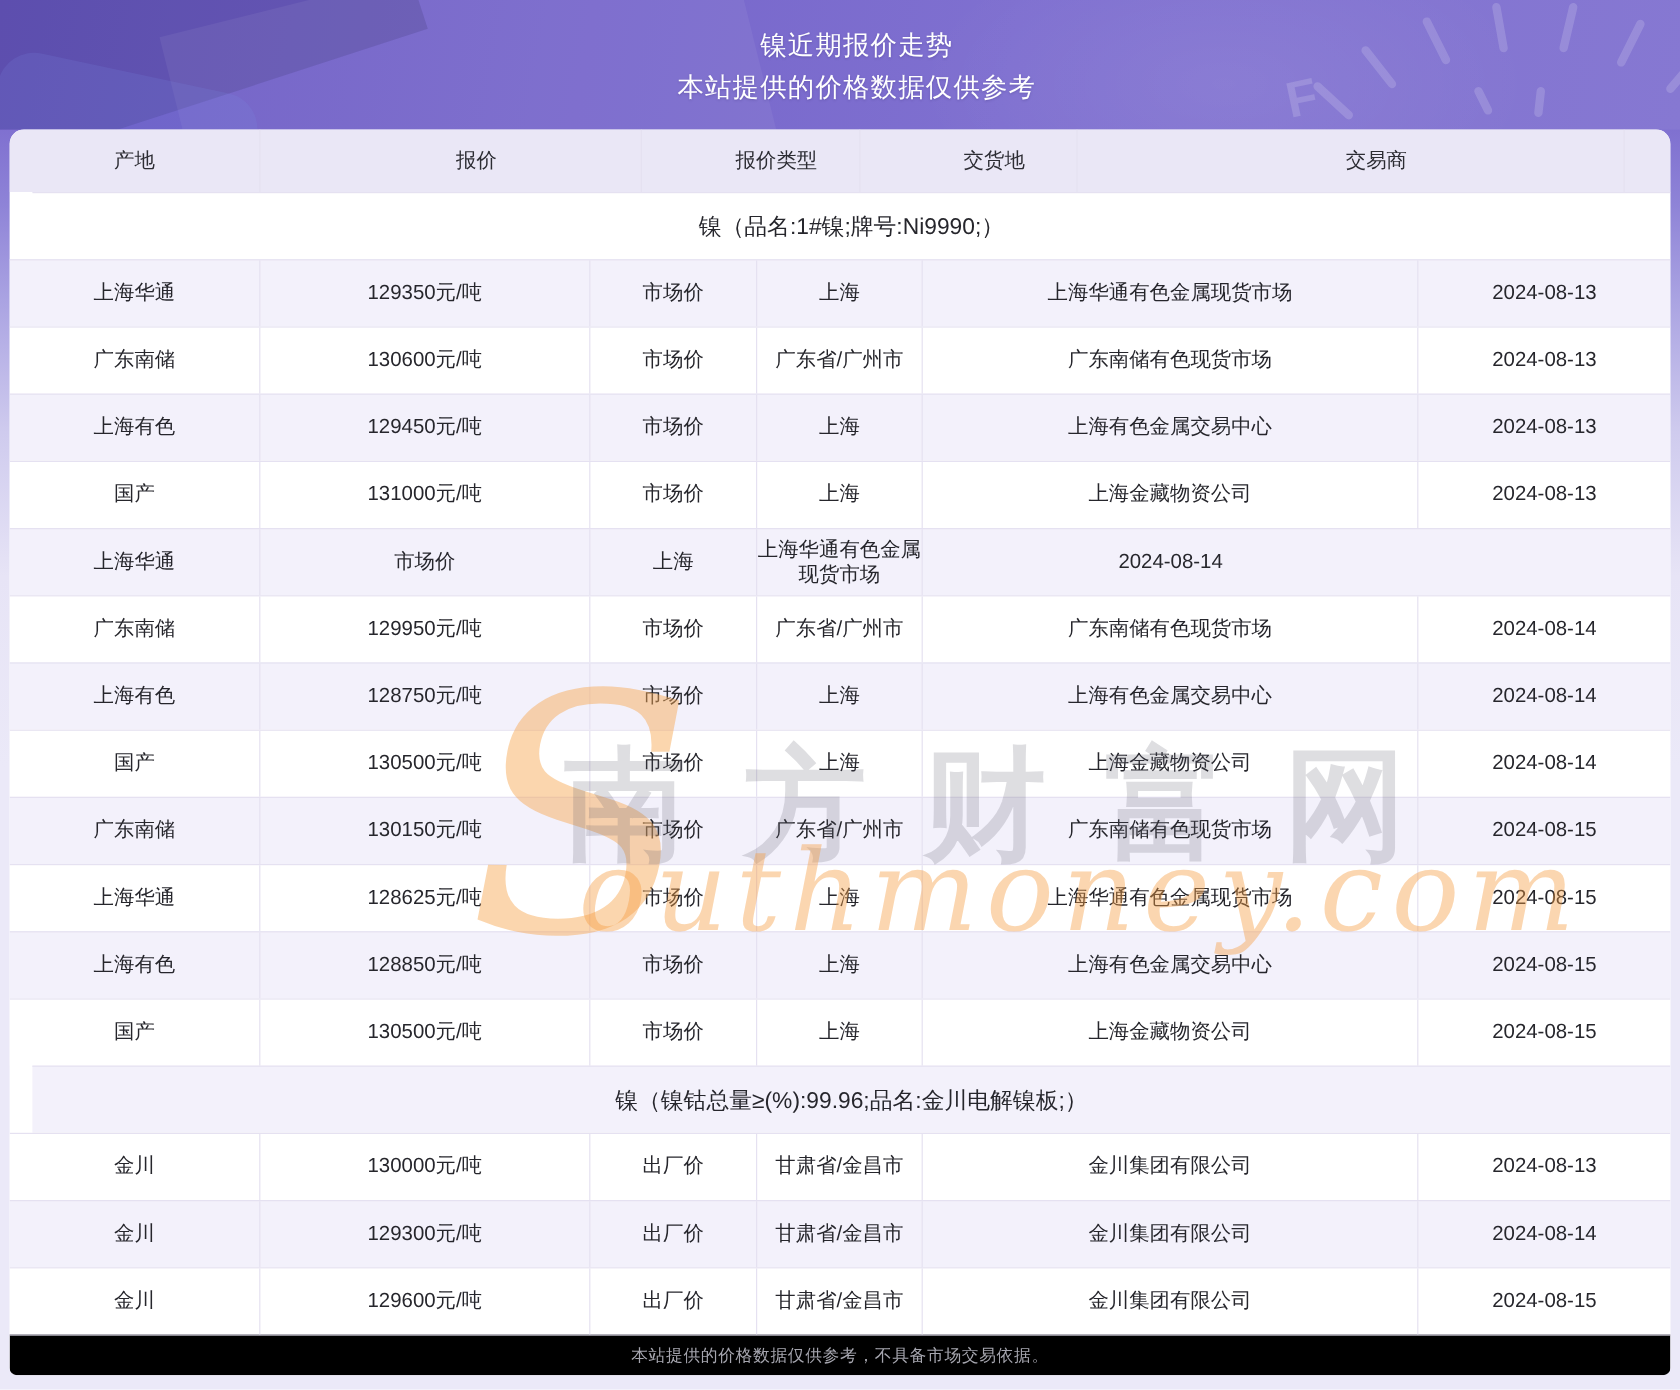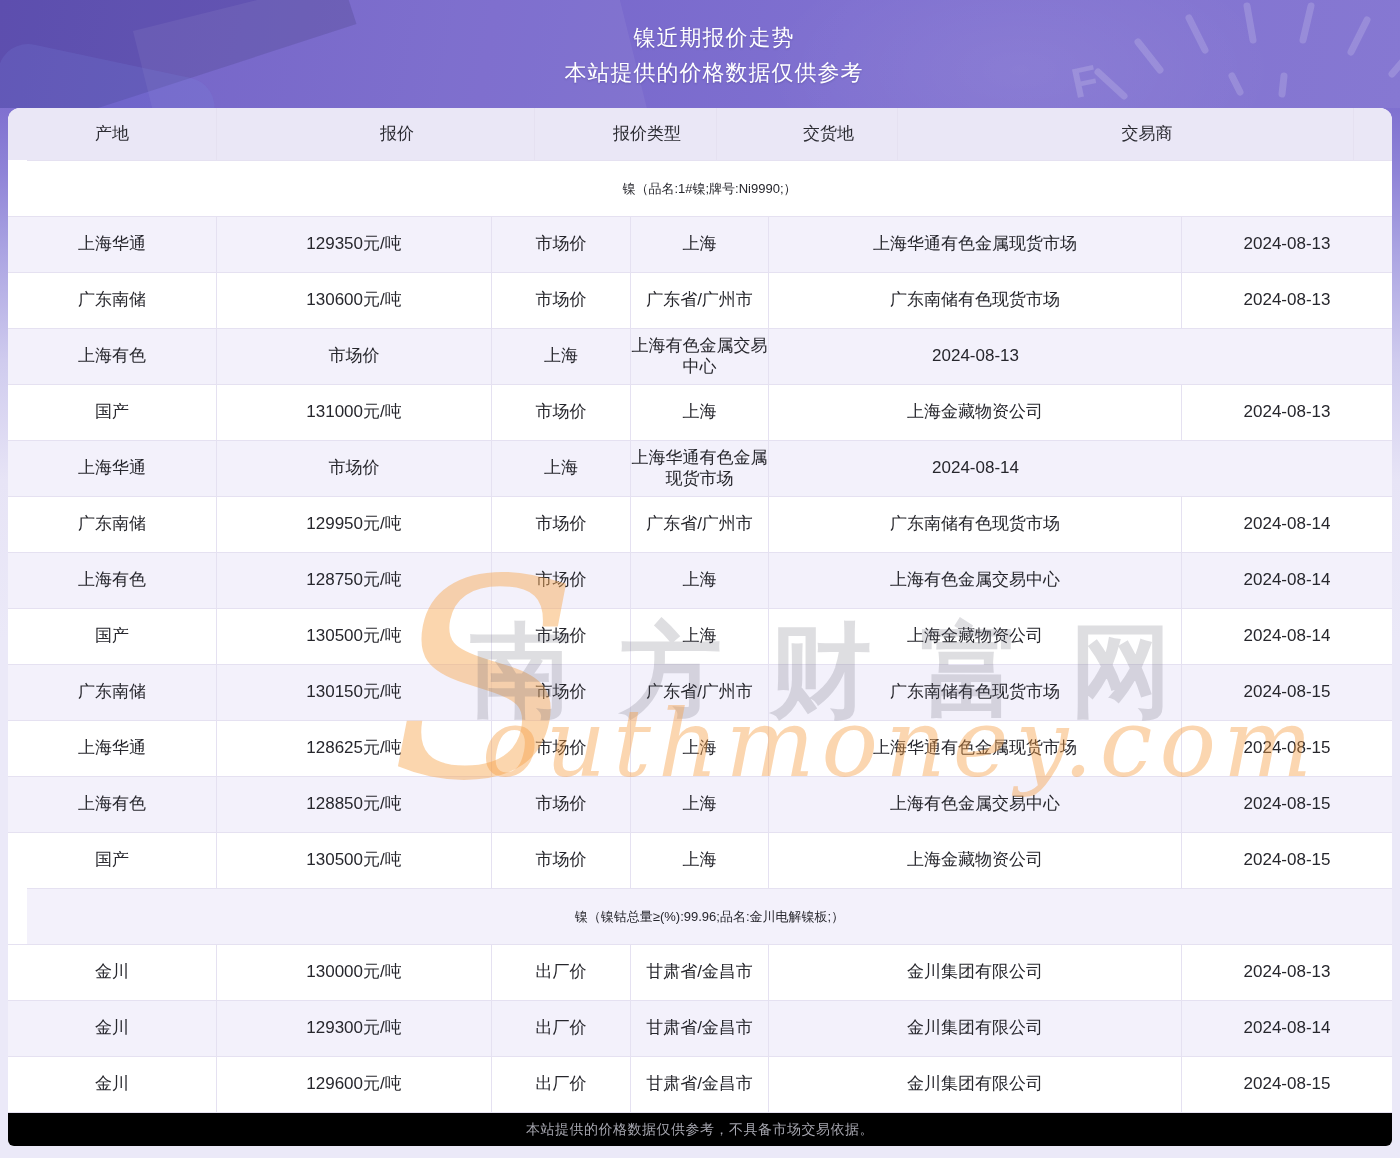--- a/index.html
+++ b/index.html
@@ -63,21 +63,21 @@
   .cell{
     display:flex;align-items:center;justify-content:center;
     font-size:17px;color:var(--cell-text);border-right:1px solid var(--row-border);
     text-align:center;line-height:1.2;
   }
   .cell:last-child{border-right:none;}
   .thead .cell{font-weight:500;color:#2c2c33;}
   .tbody > div{border-top:1px solid var(--row-border);}
   .section-row{
     height:56px;display:flex;align-items:center;justify-content:center;
-    font-size:13px;color:var(--cell-text);background:#ffffff;margin-left:19px;
+    font-size:19px;color:var(--cell-text);background:#ffffff;margin-left:19px;
   }
   .tfoot{
     height:34px;border-top:1px solid var(--row-border);background:#000000;
     display:flex;align-items:center;justify-content:center;
     font-size:14px;color:var(--footer-text);letter-spacing:.5px;
   }
   
   .wm{position:absolute;left:0;top:0;width:100%;height:100%;pointer-events:none;z-index:5;}
   .wm-s{
     position:absolute;left:382px;top:436px;font-size:275px;line-height:1;
@@ -144,20 +144,21 @@
       <div class="trow">
         <div class="cell">广东南储</div>
         <div class="cell">130600元/吨</div>
         <div class="cell">市场价</div>
         <div class="cell">广东省/广州市</div>
         <div class="cell">广东南储有色现货市场</div>
         <div class="cell">2024-08-13</div>
       </div>
       <div class="trow alt">
         <div class="cell">上海有色</div>
+        <div class="cell">129450元/吨</div>
         <div class="cell">市场价</div>
         <div class="cell">上海</div>
         <div class="cell">上海有色金属交易中心</div>
         <div class="cell">2024-08-13</div>
       </div>
       <div class="trow">
         <div class="cell">国产</div>
         <div class="cell">131000元/吨</div>
         <div class="cell">市场价</div>
         <div class="cell">上海</div>

